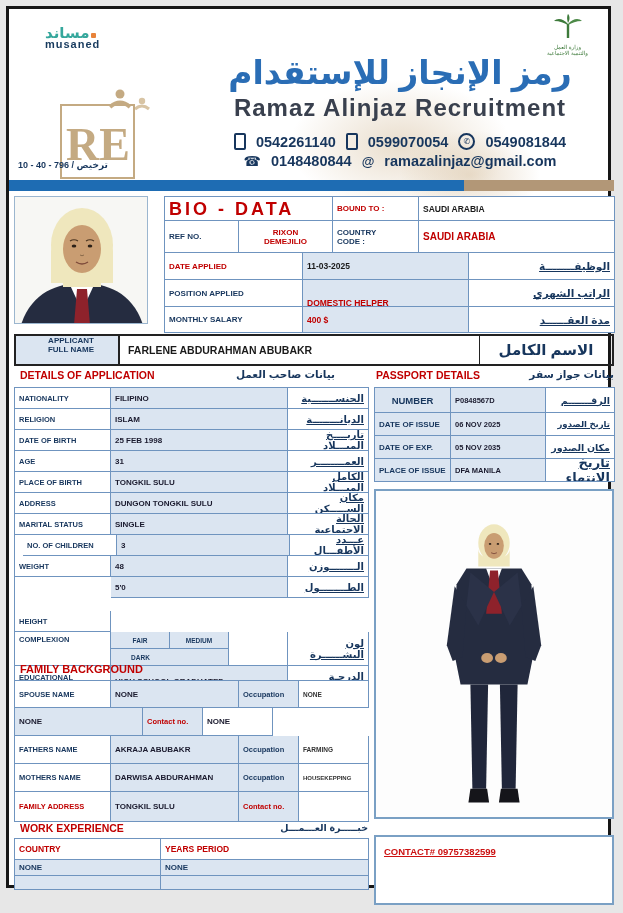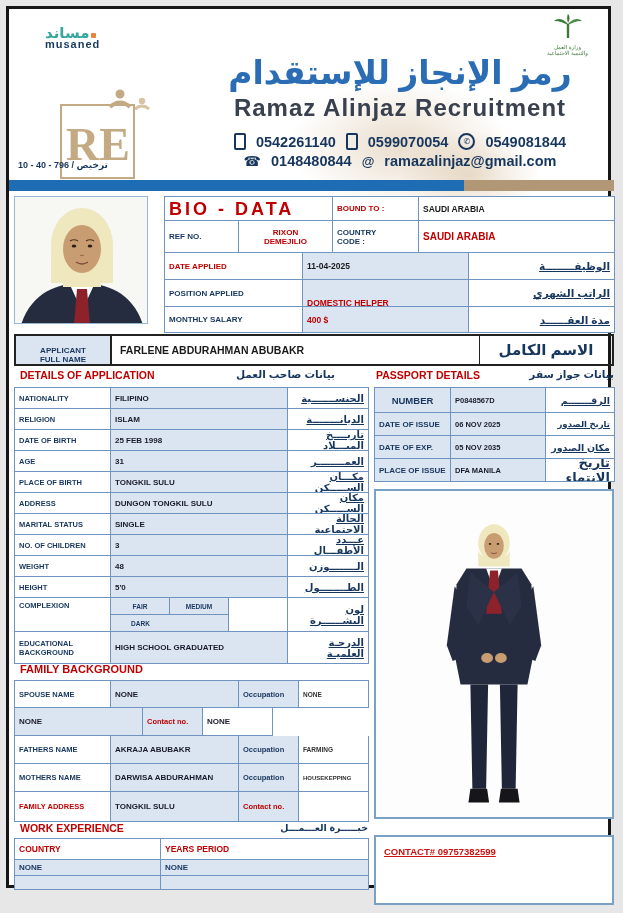--- a/index.html
+++ b/index.html
@@ -143,21 +143,21 @@
         </div>
       <div class="cell" style="width:196px;height:32px;">
           <span class="red" style="font-size:10px;font-weight:bold;">SAUDI ARABIA</span>
         </div>
     </div>
     <div class="trow">
       <div class="cell" style="width:138px;height:27px;">
           <span class="red lab" style="color:#c00000;font-size:8px;">DATE APPLIED</span>
         </div>
       <div class="cell lblue" style="width:166px;height:27px;">
-          <span class="blk" style="font-size:8.5px;font-weight:bold;">11-04-2025</span>
+          <span class="blk" style="font-size:8.5px;font-weight:bold;">11-03-2025</span>
         </div>
       <div class="cell arcell" style="width:146px;height:27px;font-size:10.5px;">الوظيفــــــــة</div>
     </div>
     <div class="trow">
       <div class="cell" style="width:138px;height:27px;">
           <span class="lab" style="font-size:8px;">POSITION APPLIED</span>
         </div>
       <div class="cell lblue" style="width:166px;height:27px;">
           <span class="red" style="font-size:8.5px;font-weight:bold;margin-top:20px;">DOMESTIC HELPER</span>
         </div>
@@ -168,21 +168,21 @@
           <span class="lab" style="font-size:8px;">MONTHLY SALARY</span>
         </div>
       <div class="cell lblue" style="width:166px;height:26px;">
           <span class="red" style="font-size:8.5px;font-weight:bold;">400 $</span>
         </div>
       <div class="cell arcell" style="width:146px;height:26px;font-size:10.5px;">مدة العقــــــد</div>
     </div>
   </div>
 
   <div class="abs" style="left:14px;top:334px;width:600px;height:32px;border:2px solid #222;display:flex;">
-    <div class="lblue" style="width:94px;display:flex;align-items:flex-end;justify-content:center;text-align:center;border-right:2px solid #222;">
+    <div class="lblue" style="width:94px;display:flex;align-items:flex-start;justify-content:center;text-align:center;border-right:2px solid #222;padding-left:8px;">
         <span class="lab" style="width:55px;font-size:8px;">APPLICANT FULL NAME</span>
       </div>
     <div style="flex:1;display:flex;align-items:center;padding-left:8px;">
         <span class="blk" style="font-size:10.5px;font-weight:bold;width:210px;line-height:13px;">FARLENE ABDURAHMAN ABUBAKR</span>
       </div>
     <div style="width:132px;display:flex;align-items:center;justify-content:center;border-left:1.5px solid #222;direction:rtl;">
         <span class="navy" style="font-size:15px;font-weight:bold;">الاسم الكامل</span>
       </div>
   </div>
 
@@ -228,60 +228,60 @@
         </div>
       <div class="cell arcell" style="width:81px;height:21px;">العمــــــــر</div>
     </div>
     <div class="trow">
       <div class="cell" style="width:96px;height:21px;">
           <span class="lab">PLACE OF BIRTH</span>
         </div>
       <div class="cell lblue" style="width:177px;height:21px;">
           <span class="val">TONGKIL SULU</span>
         </div>
-      <div class="cell arcell" style="width:81px;height:21px;">مكـــان الســـــكن</div>
+      <div class="cell arcell" style="width:81px;height:21px;">الكامل الميـــلاد</div>
     </div>
     <div class="trow">
       <div class="cell" style="width:96px;height:21px;">
           <span class="lab">ADDRESS</span>
         </div>
       <div class="cell lblue" style="width:177px;height:21px;">
           <span class="val">DUNGON TONGKIL SULU</span>
         </div>
       <div class="cell arcell" style="width:81px;height:21px;">مكان الســـــكن</div>
     </div>
     <div class="trow">
       <div class="cell" style="width:96px;height:21px;">
           <span class="lab">MARITAL STATUS</span>
         </div>
       <div class="cell lblue" style="width:177px;height:21px;">
           <span class="val">SINGLE</span>
         </div>
       <div class="cell arcell" style="width:81px;height:21px;">الحالة الاجتماعية</div>
     </div>
     <div class="trow">
-      <div class="cell" style="width:96px;height:21px;">
+      <div class="cell" style="width:96px;height:21px;margin-left:8px;">
           <span class="lab">NO. OF CHILDREN</span>
         </div>
       <div class="cell lblue" style="width:177px;height:21px;">
           <span class="val">3</span>
         </div>
       <div class="cell arcell" style="width:81px;height:21px;">عـــدد الأطفـــال</div>
     </div>
     <div class="trow">
       <div class="cell" style="width:96px;height:21px;">
           <span class="lab">WEIGHT</span>
         </div>
       <div class="cell lblue" style="width:177px;height:21px;">
           <span class="val">48</span>
         </div>
       <div class="cell arcell" style="width:81px;height:21px;">الــــــــوزن</div>
     </div>
     <div class="trow">
-      <div class="cell" style="width:96px;height:21px;">
+      <div class="cell" style="width:96px;height:21px;margin-top:34px;">
           <span class="lab">HEIGHT</span>
         </div>
       <div class="cell lblue" style="width:177px;height:21px;">
           <span class="val">5'0</span>
         </div>
       <div class="cell arcell" style="width:81px;height:21px;">الطــــــــول</div>
     </div>
     <div class="trow">
       <div class="cell" style="width:96px;height:34px;align-items:flex-start;padding-top:3px;">
           <span class="lab">COMPLEXION</span>

